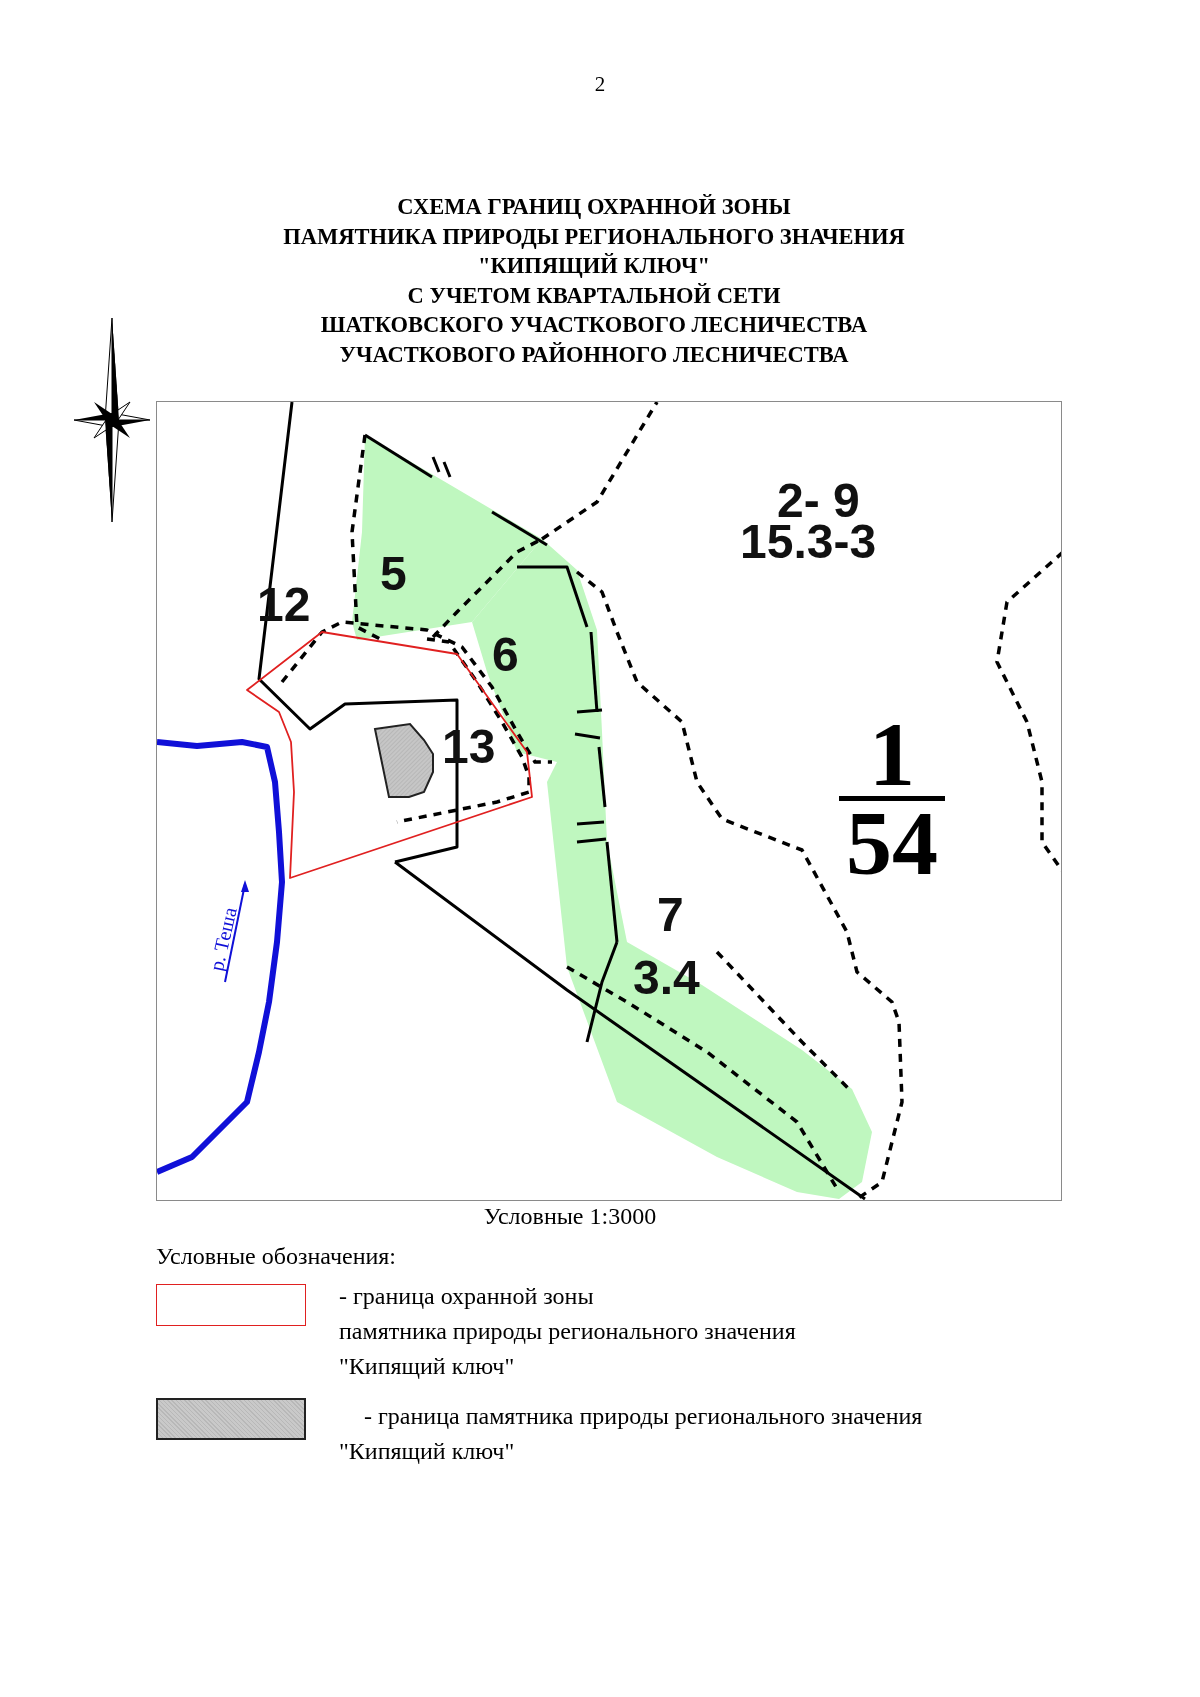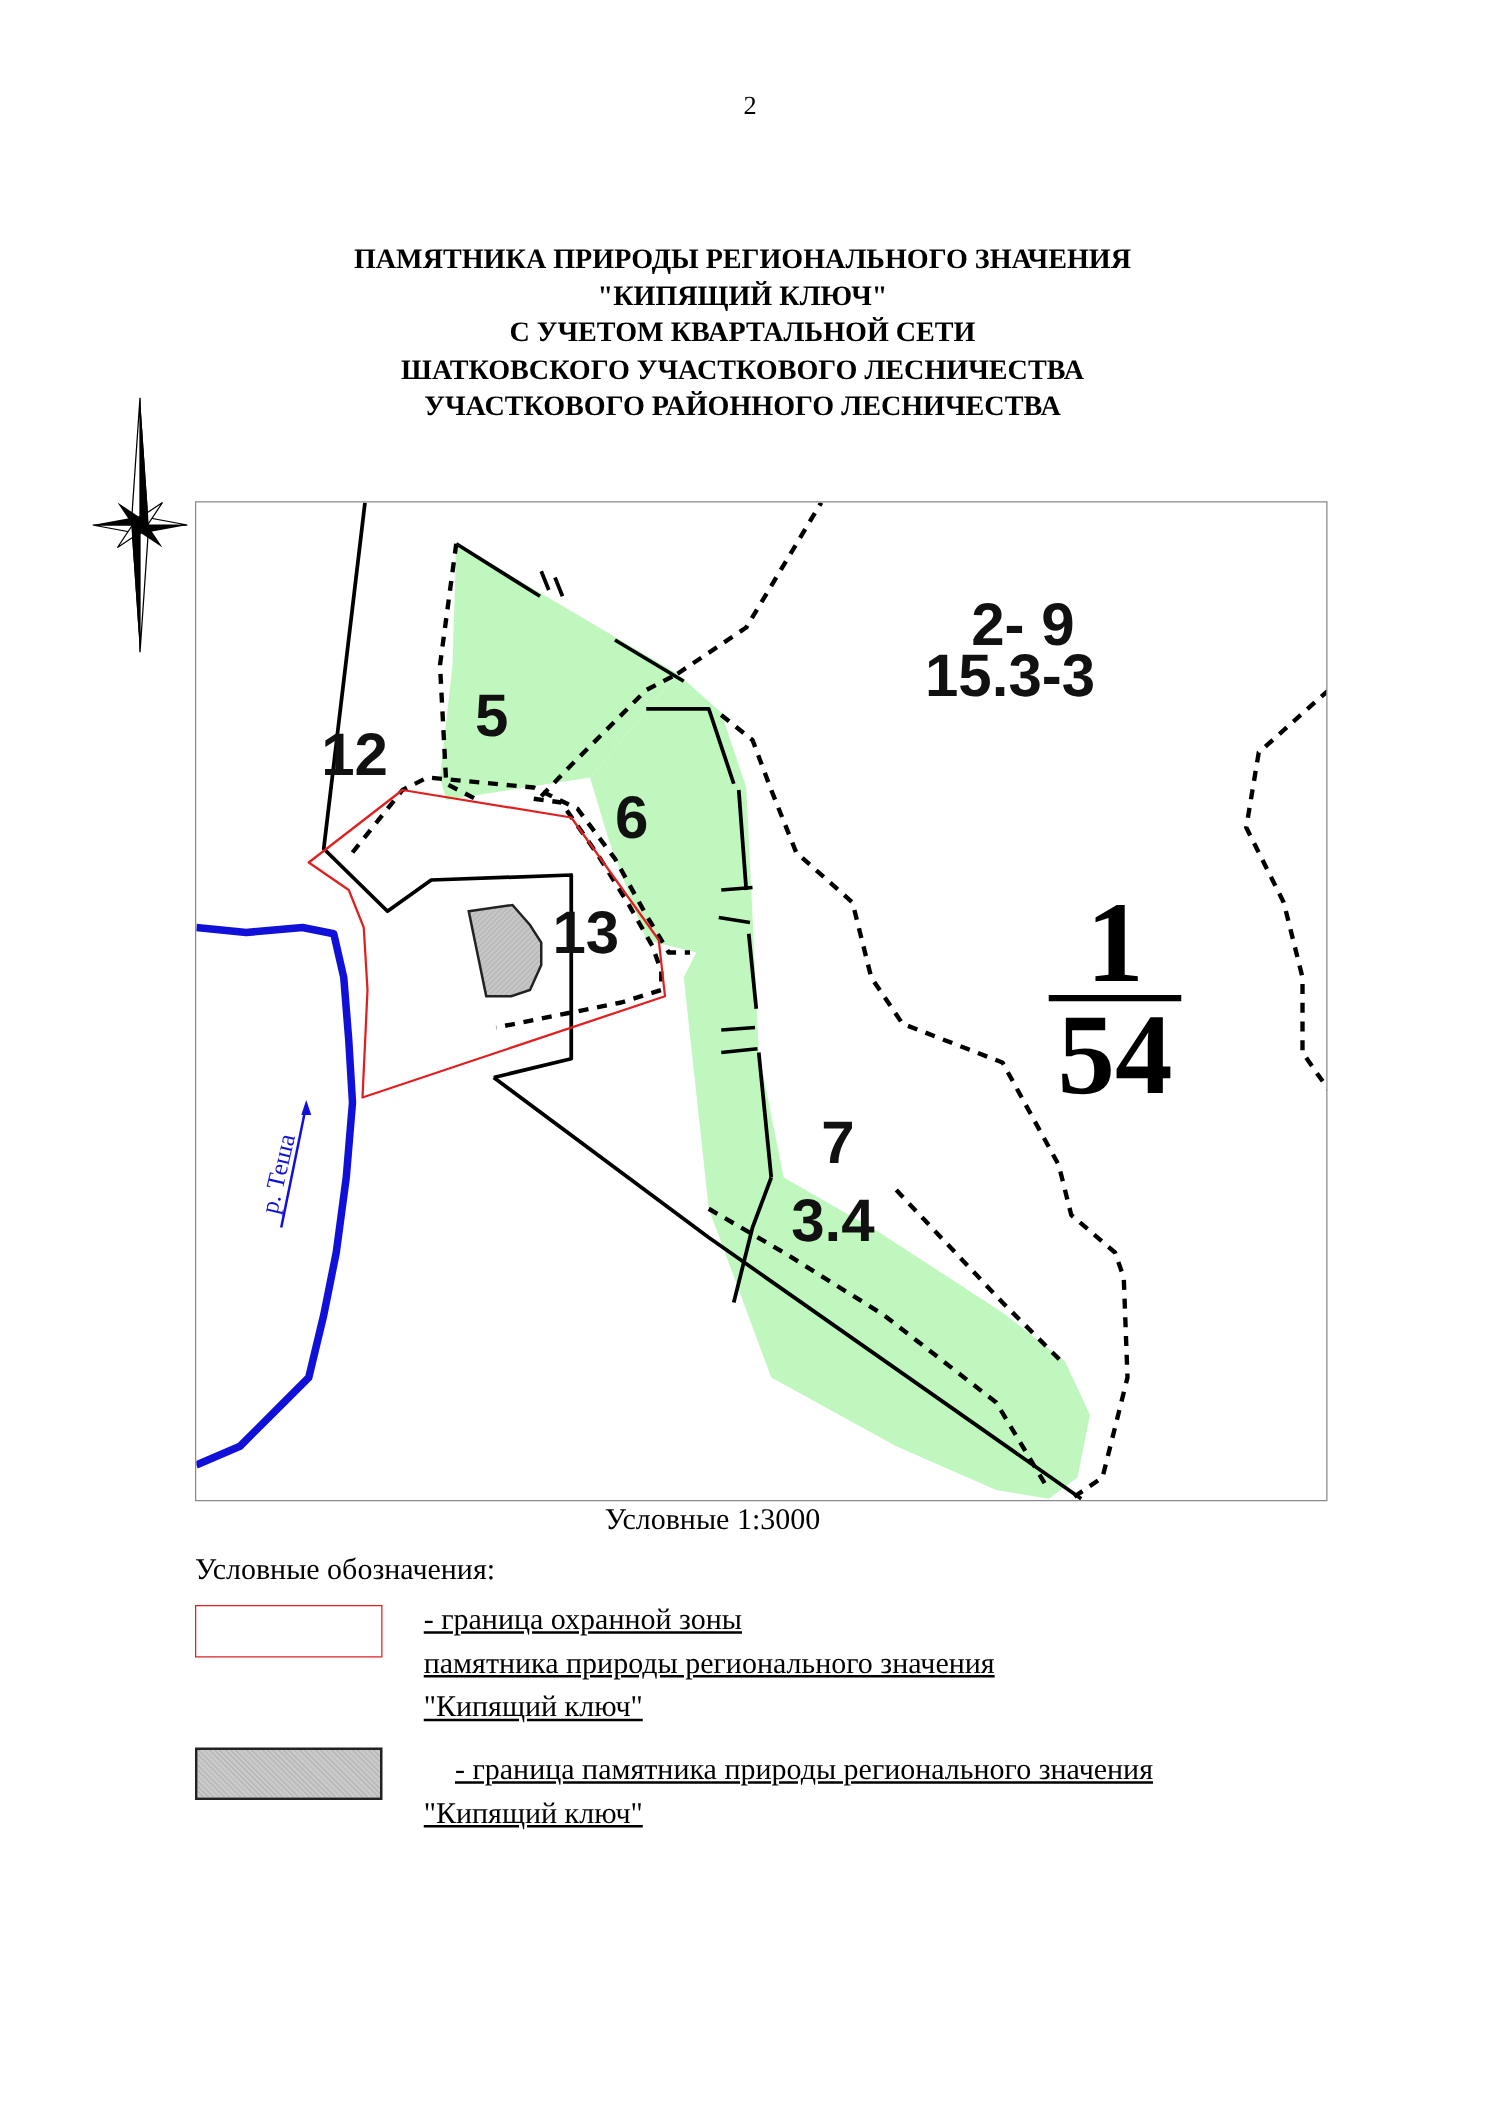--- a/index.html
+++ b/index.html
@@ -22,28 +22,29 @@
   .fraction .bar { height: 5px; background: #000; margin: 0 2px; }
   .fraction .den { font-size: 92px; line-height: 84px; display: block; }
   .river-label { position: absolute; left: 205px; top: 968px; color: #1010d8; font-size: 20px;
                  transform: rotate(-77deg); transform-origin: left top; white-space: nowrap; }
   .scale { position: absolute; top: 1203px; left: 0; width: 1140px; text-align: center; font-size: 24px; }
   .legend-heading { position: absolute; top: 1243px; left: 156px; font-size: 24px; }
   .legend-row { position: absolute; left: 156px; }
   .swatch { position: absolute; left: 0; width: 150px; height: 42px; box-sizing: border-box; }
   .swatch.red { border: 1.5px solid #e02020; background: #fff; }
   .swatch.gray { border: 2px solid #222; background: repeating-linear-gradient(45deg, #b8b8b8 0 1px, #c9c9c9 1px 3px); }
-  .legend-text { position: absolute; left: 183px; font-size: 24px; line-height: 37px; white-space: nowrap; text-decoration: underline; }
+  .legend-text { position: absolute; left: 183px; font-size: 24px; line-height: 37px; white-space: nowrap; }
 </style>
 </head>
 <body>
 
 <div class="page-number">2</div>
 
 <div class="title">
+  <div>СХЕМА ГРАНИЦ ОХРАННОЙ ЗОНЫ</div>
   <div>ПАМЯТНИКА ПРИРОДЫ РЕГИОНАЛЬНОГО ЗНАЧЕНИЯ</div>
   <div>"КИПЯЩИЙ КЛЮЧ"</div>
   <div>С УЧЕТОМ КВАРТАЛЬНОЙ СЕТИ</div>
   <div>ШАТКОВСКОГО УЧАСТКОВОГО ЛЕСНИЧЕСТВА</div>
   <div>УЧАСТКОВОГО РАЙОННОГО ЛЕСНИЧЕСТВА</div>
 </div>
 
 <svg class="compass" viewBox="0 0 76 204" width="76" height="204">
 
   <polygon points="38,0 45,102 38,102" fill="#000"></polygon>

